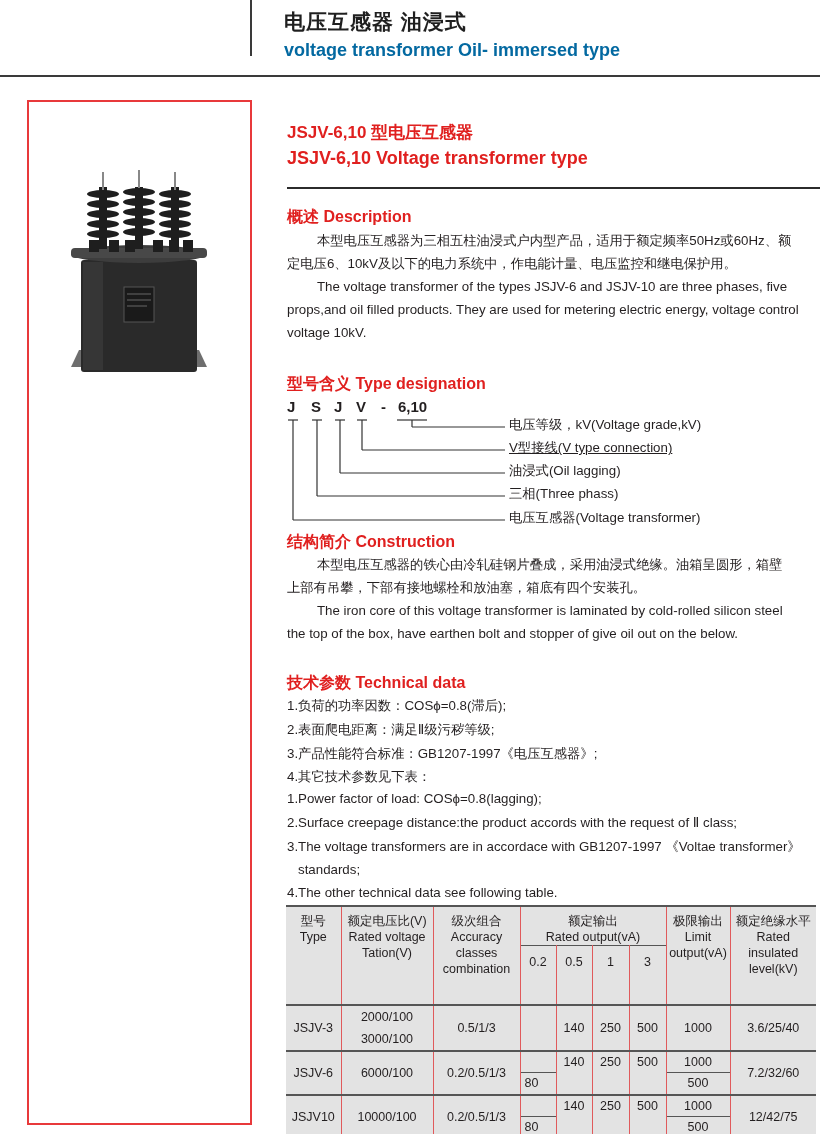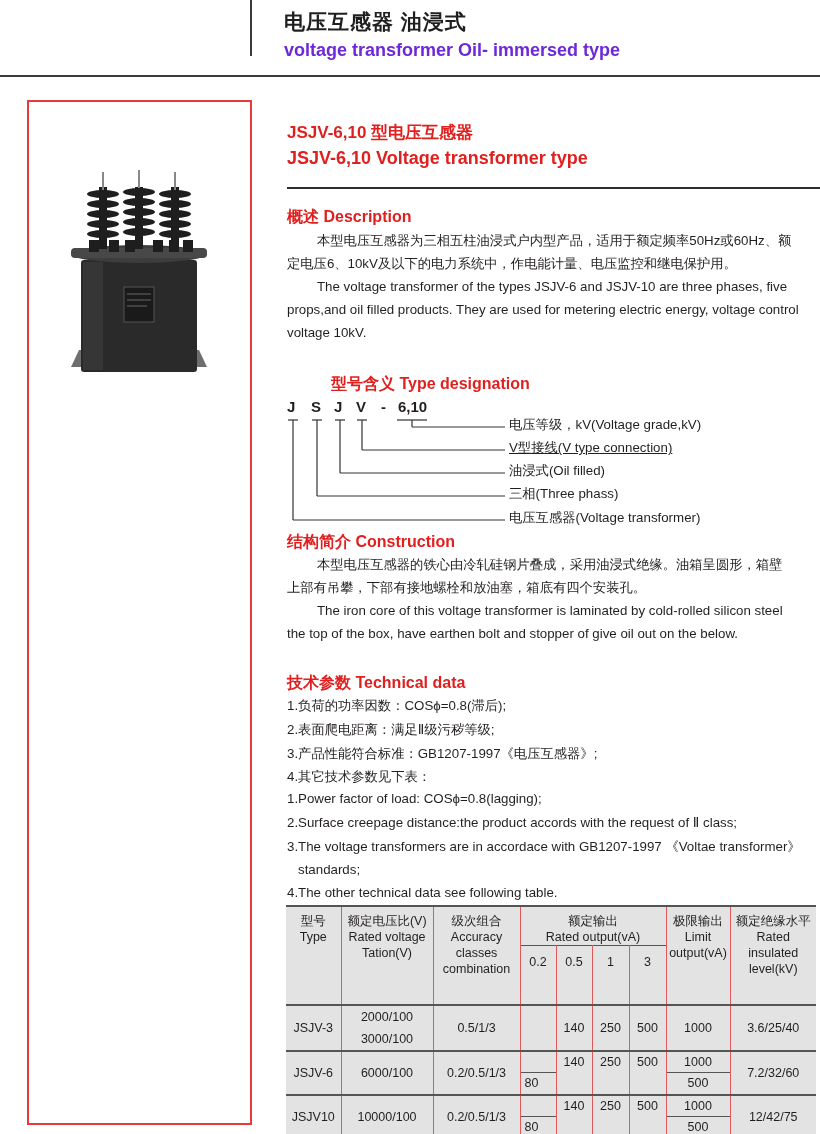--- a/index.html
+++ b/index.html
@@ -1,21 +1,21 @@
 <!DOCTYPE html>
 <html><head>
 <meta charset="utf-8">
 <style>
   * { box-sizing: border-box; margin: 0; padding: 0; }
   html, body { width: 820px; height: 1134px; background: #ffffff; overflow: hidden; }
   body { position: relative; font-family: "Liberation Sans", "DejaVu Sans", sans-serif; color: #231f20; }
 
   .top-vline { position: absolute; left: 250px; top: 0; width: 2px; height: 56px; background: #3a3a3a; }
   .hdr-cn { position: absolute; left: 284px; top: 8px; font-size: 21px; font-weight: bold; letter-spacing: 1px; color: #1f1f1f; }
-  .hdr-en { position: absolute; left: 284px; top: 40px; font-size: 18px; font-weight: bold; color: #6d28d9; }
+  .hdr-en { position: absolute; left: 284px; top: 40px; font-size: 18px; font-weight: bold; color: #0369a1; }
   .top-hline { position: absolute; left: 0; top: 75px; width: 820px; height: 2px; background: #3a3a3a; }
 
   .photo-frame { position: absolute; left: 27px; top: 100px; width: 225px; height: 1025px; border: 2px solid #e8393b; }
   .photo { position: absolute; left: 30px; top: 40px; width: 160px; height: 245px; }
 
   .red { color: #e0201f; }
   .model-cn { position: absolute; left: 287px; top: 121px; font-size: 17px; font-weight: bold; }
   .model-en { position: absolute; left: 287px; top: 148px; font-size: 18px; font-weight: bold; }
   .model-hline { position: absolute; left: 287px; top: 187px; width: 533px; height: 2px; background: #2b2b2b; }
 
@@ -107,21 +107,21 @@
 
 <div class="sec-title red" style="top:207px;">概述  Description</div>
 <div class="para" style="top:229px;">
   <span class="line indent">本型电压互感器为三相五柱油浸式户内型产品，适用于额定频率50Hz或60Hz、额</span>
   <span class="line">定电压6、10kV及以下的电力系统中，作电能计量、电压监控和继电保护用。</span>
   <span class="line indent">The  voltage transformer of  the types JSJV-6 and JSJV-10 are three phases, five</span>
   <span class="line">props,and oil filled products. They are used for metering electric energy, voltage control</span>
   <span class="line">voltage 10kV.</span>
 </div>
 
-<div class="sec-title red" style="top:374px;margin-left:44px;">型号含义  Type designation</div>
+<div class="sec-title red" style="top:374px;">型号含义  Type designation</div>
 <div class="desig">
   <svg width="533" height="130">
     <g stroke="#333" stroke-width="1.2" fill="none">
 
       <line x1="1" y1="22" x2="11" y2="22"></line>
       <line x1="25" y1="22" x2="35" y2="22"></line>
       <line x1="48" y1="22" x2="58" y2="22"></line>
       <line x1="70" y1="22" x2="80" y2="22"></line>
       <line x1="110" y1="22" x2="140" y2="22"></line>
 
@@ -142,21 +142,21 @@
     </g>
   </svg>
   <span class="code" style="left:0px;">J</span>
   <span class="code" style="left:24px;">S</span>
   <span class="code" style="left:47px;">J</span>
   <span class="code" style="left:69px;">V</span>
   <span class="code" style="left:94px;">-</span>
   <span class="code" style="left:111px;">6,10</span>
   <span class="lbl" style="top:18px;text-align:right;">电压等级，kV(Voltage grade,kV)</span>
   <span class="lbl" style="top:41px;text-decoration:underline;">V型接线(V type connection)</span>
-  <span class="lbl" style="top:64px;">油浸式(Oil filled)</span>
+  <span class="lbl" style="top:64px;">油浸式(Oil lagging)</span>
   <span class="lbl" style="top:87px;">三相(Three phass)</span>
   <span class="lbl" style="top:111px;">电压互感器(Voltage transformer)</span>
 </div>
 
 <div class="sec-title red" style="top:532px;">结构简介  Construction</div>
 <div class="para" style="top:553px;">
   <span class="line indent">本型电压互感器的铁心由冷轧硅钢片叠成，采用油浸式绝缘。油箱呈圆形，箱壁</span>
   <span class="line">上部有吊攀，下部有接地螺栓和放油塞，箱底有四个安装孔。</span>
   <span class="line indent">The iron core of this voltage transformer is laminated by cold-rolled silicon steel</span>
   <span class="line"> the top of the box, have earthen bolt and stopper of give oil out on the below.</span>

